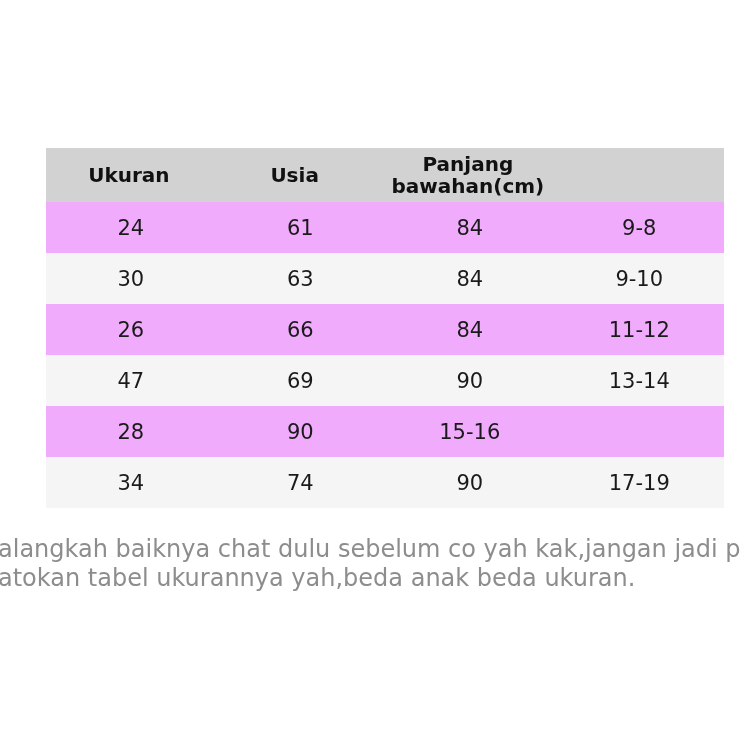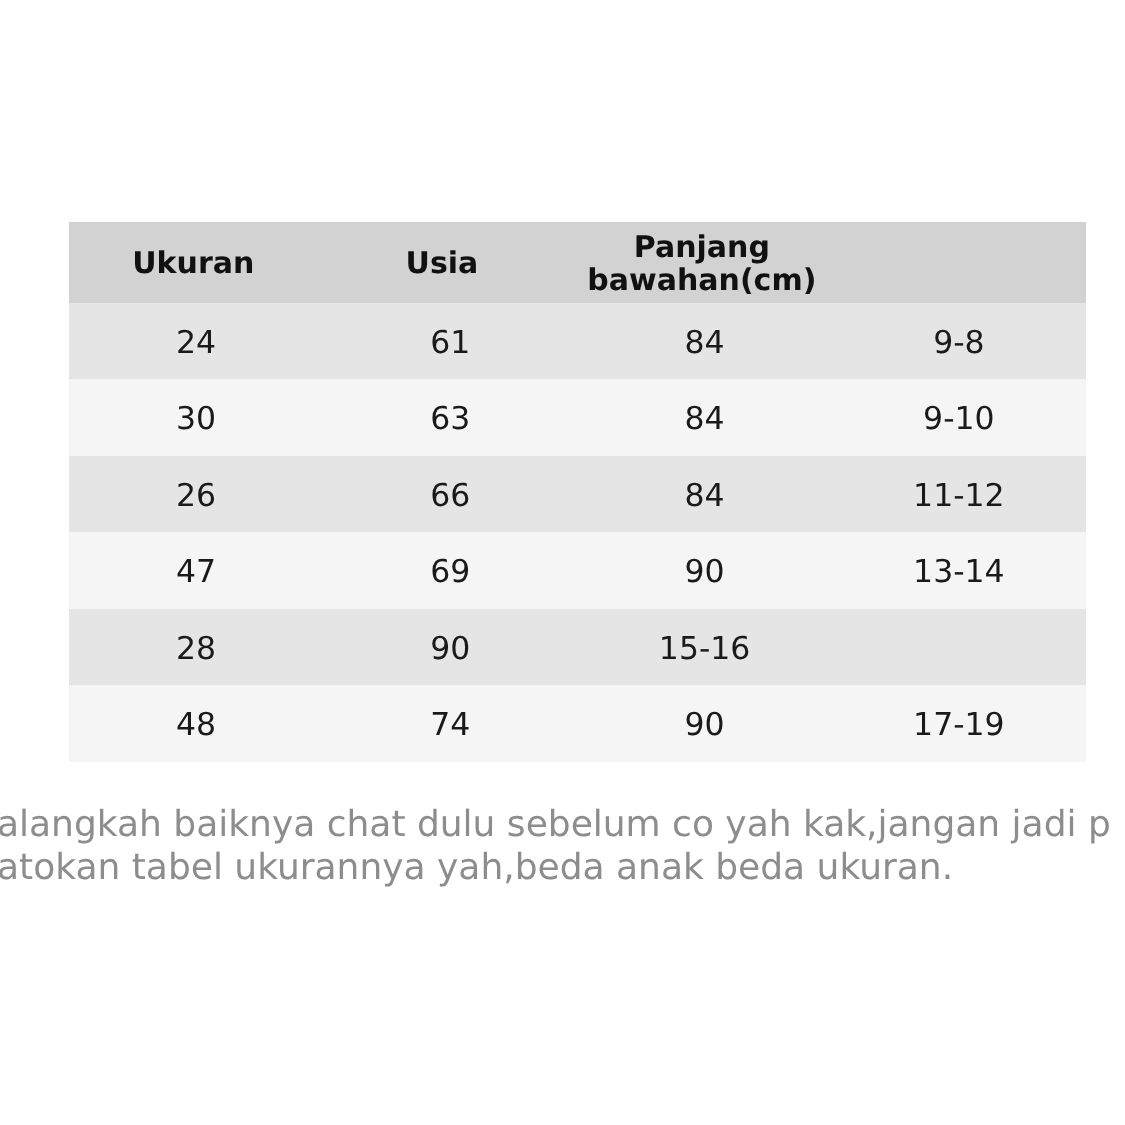--- a/index.html
+++ b/index.html
@@ -34,21 +34,21 @@
     font-size: 20px;
     line-height: 22px;
     color: #111111;
     padding: 0 14px;
   }
   .tbody .trow {
     display: grid;
     grid-template-columns: repeat(4, 1fr);
     height: 51px;
     align-items: center;
-    background: #e5e5e5;
+    background: #f0abfc;
   }
   .tbody .trow:nth-child(even) {
     background: #f5f5f5;
   }
   .tbody .tcell {
     text-align: center;
     font-size: 21px;
     color: #1a1a1a;
   }
   .note {
@@ -97,21 +97,21 @@
       <div class="tcell">69</div>
       <div class="tcell">90</div>
       <div class="tcell">13-14</div>
     </div>
     <div class="trow">
       <div class="tcell">28</div>
       <div class="tcell">90</div>
       <div class="tcell">15-16</div>
     </div>
     <div class="trow">
-      <div class="tcell">48</div>
+      <div class="tcell">34</div>
       <div class="tcell">74</div>
       <div class="tcell">90</div>
       <div class="tcell">17-19</div>
     </div>
   </div>
 </div>
 
 <div class="note">
   <div class="note-line">alangkah baiknya chat dulu sebelum co yah kak,jangan jadi p</div>
   <div class="note-line">atokan tabel ukurannya yah,beda anak beda ukuran.</div>

